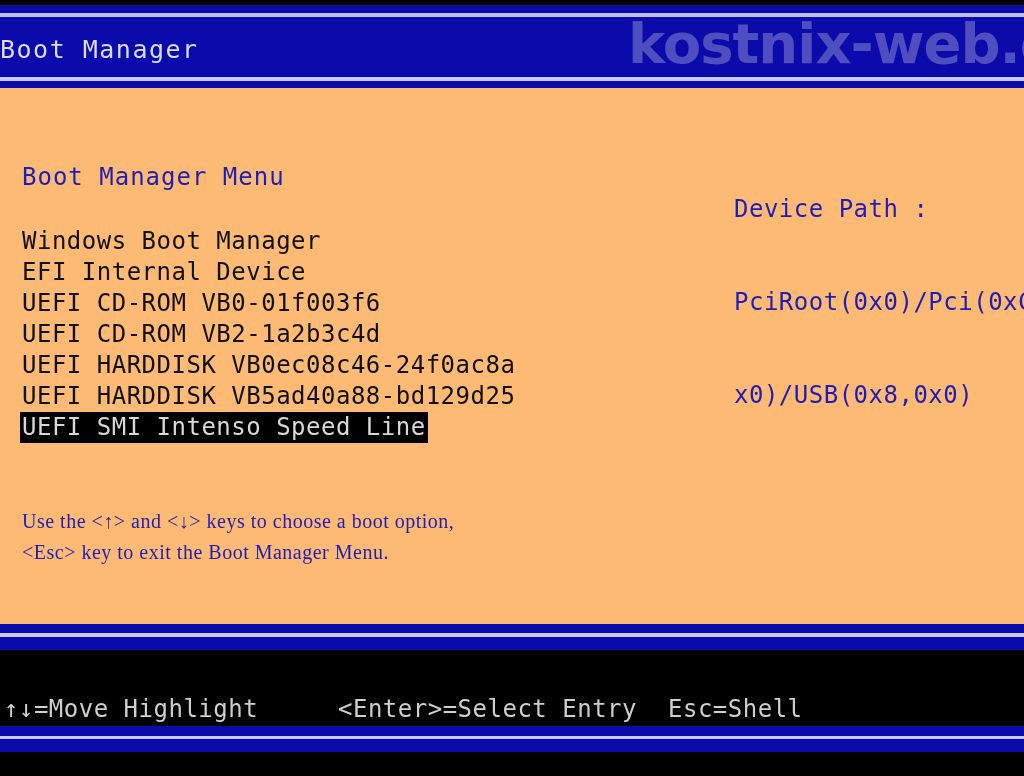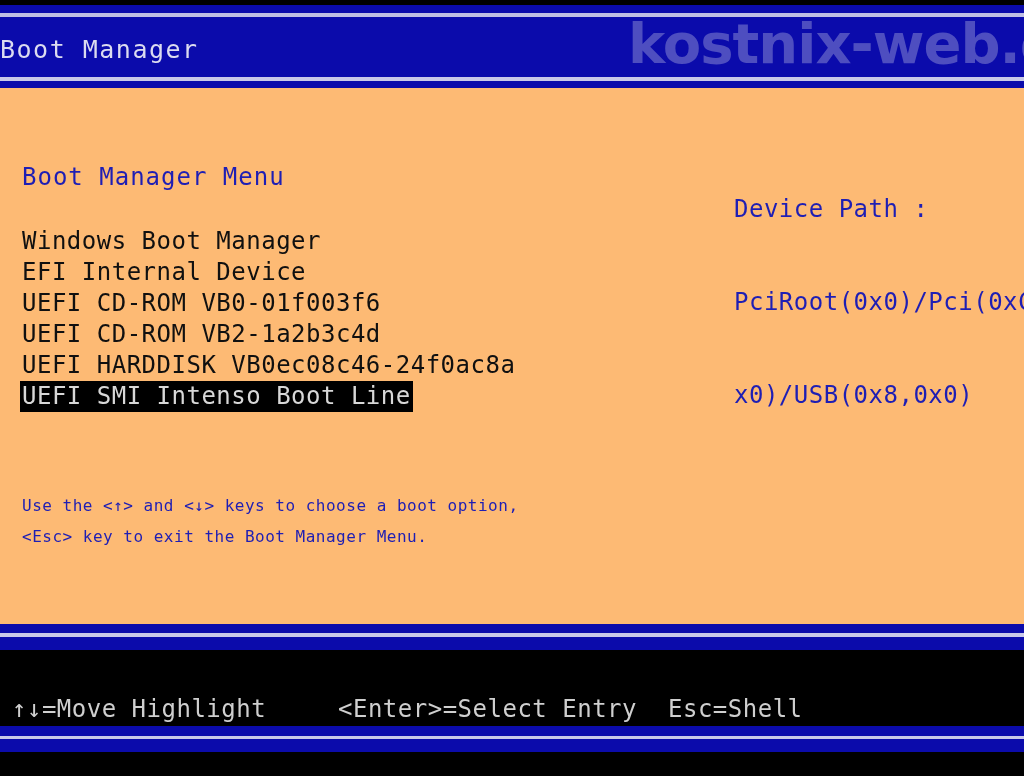--- a/index.html
+++ b/index.html
@@ -135,24 +135,25 @@
     white-space: pre;
   }
   #device-path .dp-line {
     display: block;
     white-space: pre;
   }
 
   #help-text {
     position: absolute;
     left: 22px;
-    top: 402px;
-    font-size: 16px;
+    top: 418px;
+    font-size: 20px;
     letter-spacing: 0.5px;
     line-height: 31px;
+    font-family: Liberation Serif, serif;
   }
   #help-text .help-line {
     display: block;
     white-space: pre;
   }
 
   
   #lower-band-top {
     position: absolute;
     left: 0;
@@ -186,21 +187,21 @@
     height: 30px;
   }
   .footer-key {
     position: absolute;
     top: 0;
     font-size: 24px;
     letter-spacing: 0.5px;
     color: #cfcfcf;
     white-space: pre;
   }
-  #footer-key-0 { left: 12px; }
+  #footer-key-0 { left: 4px; }
   #footer-key-1 { left: 322px; margin-left: 16px; }
   #footer-key-2 { left: 668px; }
 
   #lower-band-bottom {
     position: absolute;
     left: 0;
     top: 726px;
     width: 1024px;
     height: 26px;
     background: #0b0bab;
@@ -247,21 +248,22 @@
   <div id="body-area">
 
     <div id="menu-heading" class="blue-text">Boot Manager Menu</div>
 
     <div id="boot-list">
         <div class="boot-entry"><span>Windows Boot Manager</span></div>
         <div class="boot-entry"><span>EFI Internal Device</span></div>
         <div class="boot-entry"><span>UEFI CD-ROM VB0-01f003f6</span></div>
         <div class="boot-entry"><span>UEFI CD-ROM VB2-1a2b3c4d</span></div>
         <div class="boot-entry"><span>UEFI HARDDISK VB0ec08c46-24f0ac8a</span></div>
-        <div class="boot-entry selected"><span class="hl">UEFI SMI Intenso Boot Line</span></div>
+        <div class="boot-entry"><span>UEFI HARDDISK VB5ad40a88-bd129d25</span></div>
+        <div class="boot-entry selected"><span class="hl">UEFI SMI Intenso Speed Line</span></div>
       </div>
 
     <div id="device-path" class="blue-text">
       <span class="dp-line">Device Path :</span>
       <span class="dp-line">PciRoot(0x0)/Pci(0xC,0</span>
       <span class="dp-line">x0)/USB(0x8,0x0)</span>
     </div>
 
     <div id="help-text" class="blue-text">
       <span class="help-line">Use the &lt;↑&gt; and &lt;↓&gt; keys to choose a boot option,</span>

